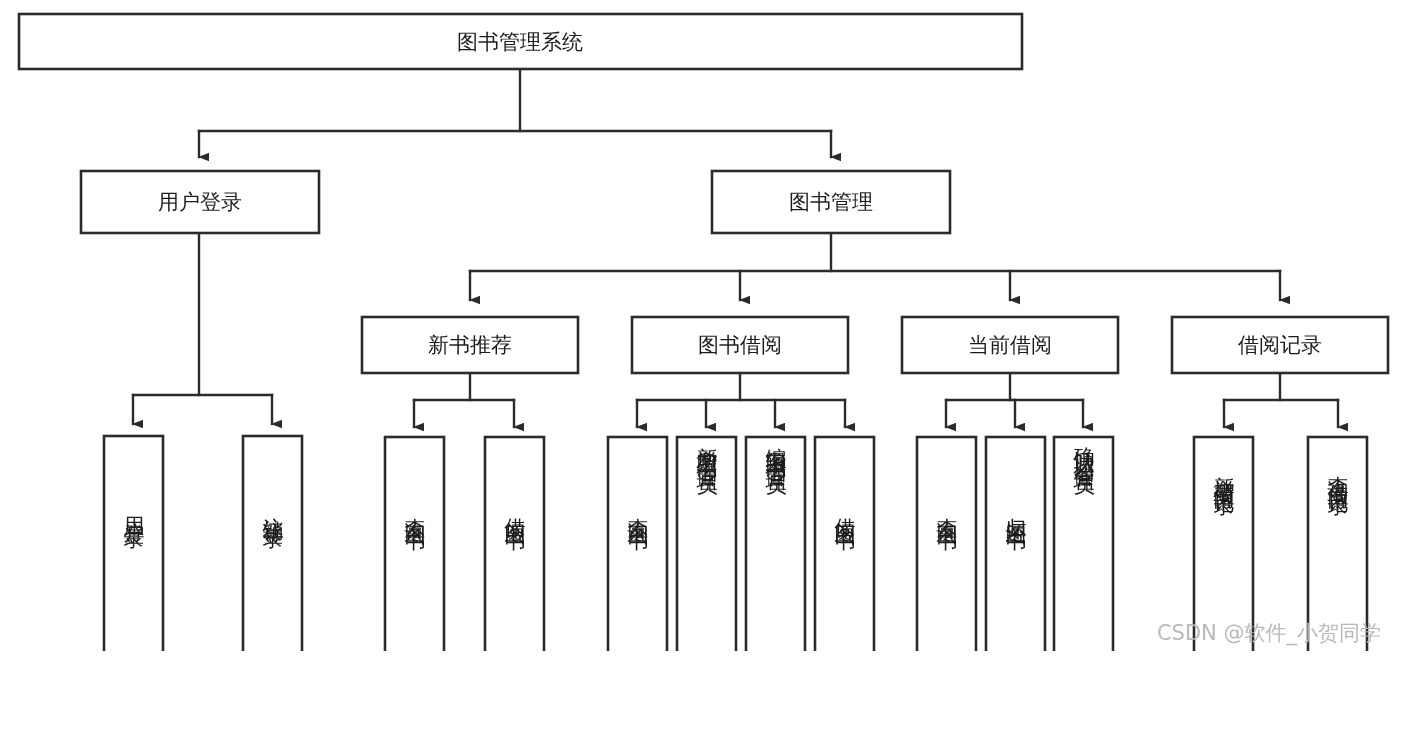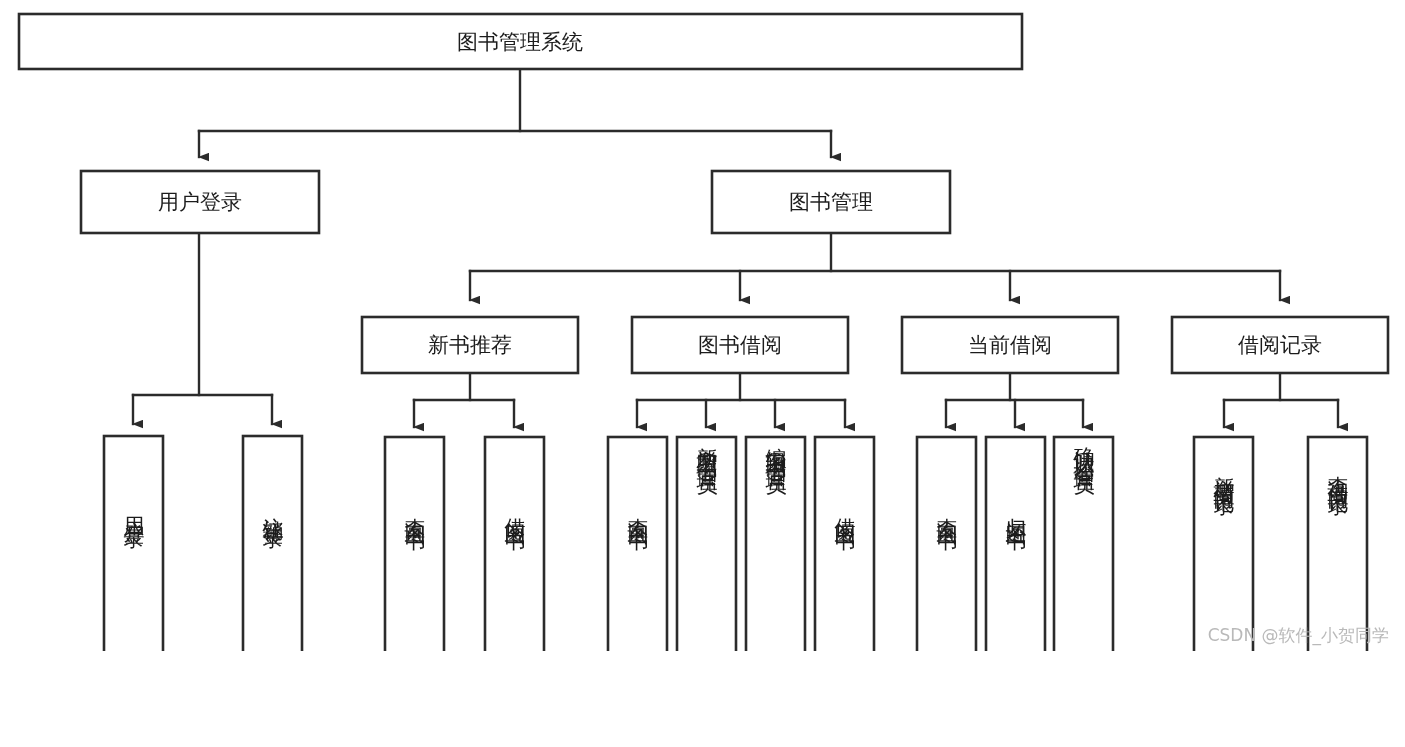--- a/index.html
+++ b/index.html
@@ -48,24 +48,24 @@
     fill: #1c1c1c;
     font-family: "DejaVu Sans", "Liberation Sans", sans-serif;
     font-size: 21px;
     text-anchor: middle;
     writing-mode: tb;
     glyph-orientation-vertical: 0;
     letter-spacing: 4px;
   }
   .watermark {
     position: absolute;
-    right: 16px;
+    right: 24px;
     bottom: 4px;
     color: #b9b9b9;
-    font-size: 17px;
+    font-size: 21px;
     font-family: "DejaVu Sans", "Liberation Sans", sans-serif;
     white-space: nowrap;
     user-select: none;
   }
 </style>
 </head>
 <body>
 
 <div id="diagram-root">
 

